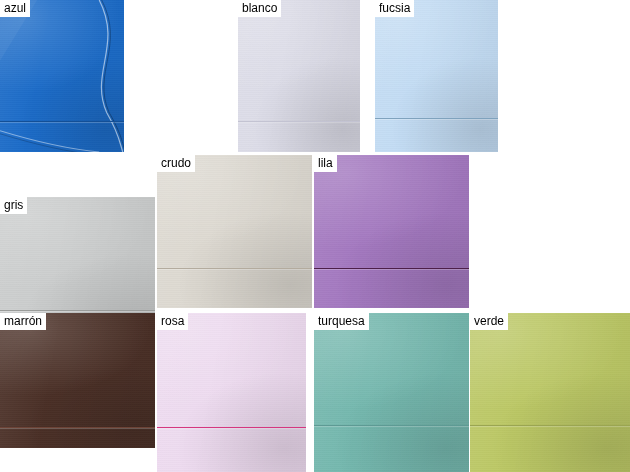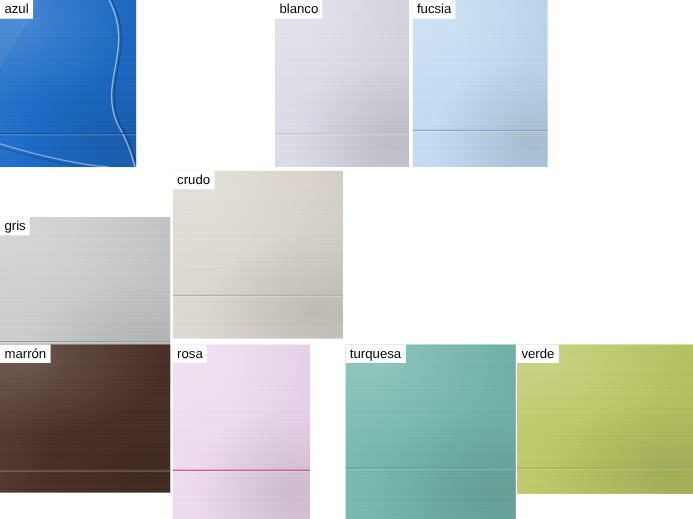--- a/index.html
+++ b/index.html
@@ -120,21 +120,21 @@
           <path d="M 0 130.72 C 34.720000000000006 141.36, 68.2 148.96, 99.2 152" fill="none" stroke="rgba(255,255,255,0.45)" stroke-width="1.1"></path>
           <path d="M 0 133.76 C 34.720000000000006 144.4, 68.2 152, 96.72 155.04" fill="none" stroke="rgba(0,0,0,0.22)" stroke-width="0.9"></path>
           <path d="M 0 0 L 37.199999999999996 0 L 0 60.800000000000004 Z" fill="rgba(255,255,255,0.05)"></path>
         </svg></div>
     <div class="seam" style="top: 120px;">
       <div class="seam-line" style="background: rgb(19, 79, 150);"></div>
       <div class="seam-hi"></div>
     </div>
     <div class="tag">azul</div>
   </div>
-    <div class="swatch" style="left: 250px; top: 0px; width: 122px; height: 152px;">
+    <div class="swatch" style="left: 238px; top: 0px; width: 122px; height: 152px;">
     <div class="fabric" style="background: rgb(220, 220, 232);"></div>
     <div class="weave"></div>
     <div class="shade"></div>
     <div class="drape"></div>
     <div class="seam" style="top: 120px;">
       <div class="seam-line" style="background: rgb(195, 195, 210);"></div>
       <div class="seam-hi"></div>
     </div>
     <div class="tag">blanco</div>
   </div>
@@ -164,32 +164,43 @@
     <div class="fabric" style="background: rgb(221, 217, 209);"></div>
     <div class="weave"></div>
     <div class="shade"></div>
     <div class="drape"></div>
     <div class="seam" style="top: 112px;">
       <div class="seam-line" style="background: rgb(179, 171, 158);"></div>
       <div class="seam-hi"></div>
     </div>
     <div class="tag">crudo</div>
   </div>
+    <div class="swatch" style="left: 314px; top: 155px; width: 155px; height: 153px;">
+    <div class="fabric" style="background: rgb(163, 120, 192);"></div>
+    <div class="weave"></div>
+    <div class="shade"></div>
+    <div class="drape"></div>
+    <div class="seam" style="top: 112px;">
+      <div class="seam-line" style="background: rgb(76, 31, 72);"></div>
+      <div class="seam-hi"></div>
+    </div>
+    <div class="tag">lila</div>
+  </div>
     <div class="swatch" style="left: 0px; top: 313px; width: 155px; height: 135px;">
     <div class="fabric" style="background: rgb(74, 47, 38);"></div>
     <div class="weave"></div>
     <div class="shade"></div>
     <div class="drape"></div>
     <div class="seam" style="top: 113px;">
       <div class="seam-line" style="background: rgb(109, 67, 54);"></div>
       <div class="seam-hi"></div>
     </div>
     <div class="tag">marrón</div>
   </div>
-    <div class="swatch" style="left: 157px; top: 313px; width: 125px; height: 159px;">
+    <div class="swatch" style="left: 157px; top: 313px; width: 149px; height: 159px;">
     <div class="fabric" style="background: rgb(238, 219, 240);"></div>
     <div class="weave"></div>
     <div class="shade"></div>
     <div class="drape"></div>
     <div class="seam" style="top: 113px;">
       <div class="seam-line" style="background: rgb(213, 55, 127);"></div>
       <div class="seam-hi"></div>
     </div>
     <div class="tag">rosa</div>
   </div>
@@ -197,21 +208,21 @@
     <div class="fabric" style="background: rgb(116, 184, 174);"></div>
     <div class="weave"></div>
     <div class="shade"></div>
     <div class="drape"></div>
     <div class="seam" style="top: 111px;">
       <div class="seam-line" style="background: rgb(94, 154, 148);"></div>
       <div class="seam-hi"></div>
     </div>
     <div class="tag">turquesa</div>
   </div>
-    <div class="swatch" style="left: 470px; top: 313px; width: 160px; height: 136px;">
+    <div class="swatch" style="left: 470px; top: 313px; width: 160px; height: 159px;">
     <div class="fabric" style="background: rgb(188, 200, 101);"></div>
     <div class="weave"></div>
     <div class="shade"></div>
     <div class="drape"></div>
     <div class="seam" style="top: 111px;">
       <div class="seam-line" style="background: rgb(154, 165, 82);"></div>
       <div class="seam-hi"></div>
     </div>
     <div class="tag">verde</div>
   </div>

